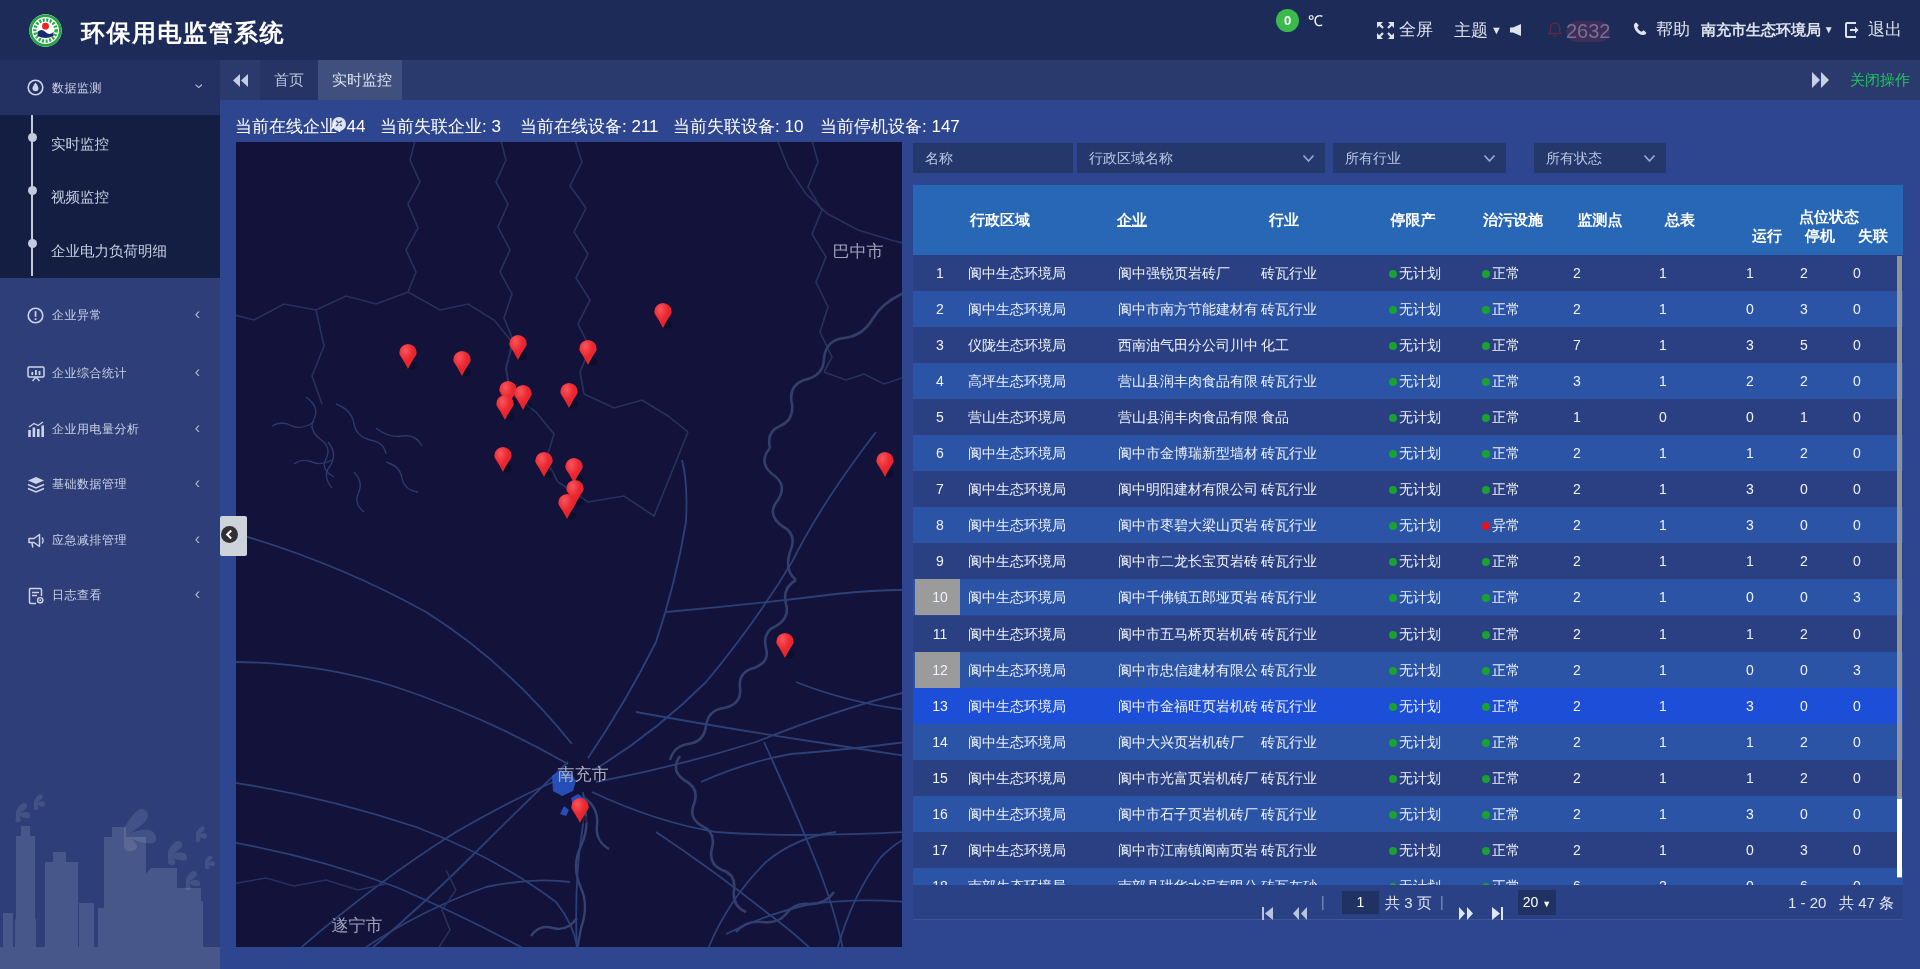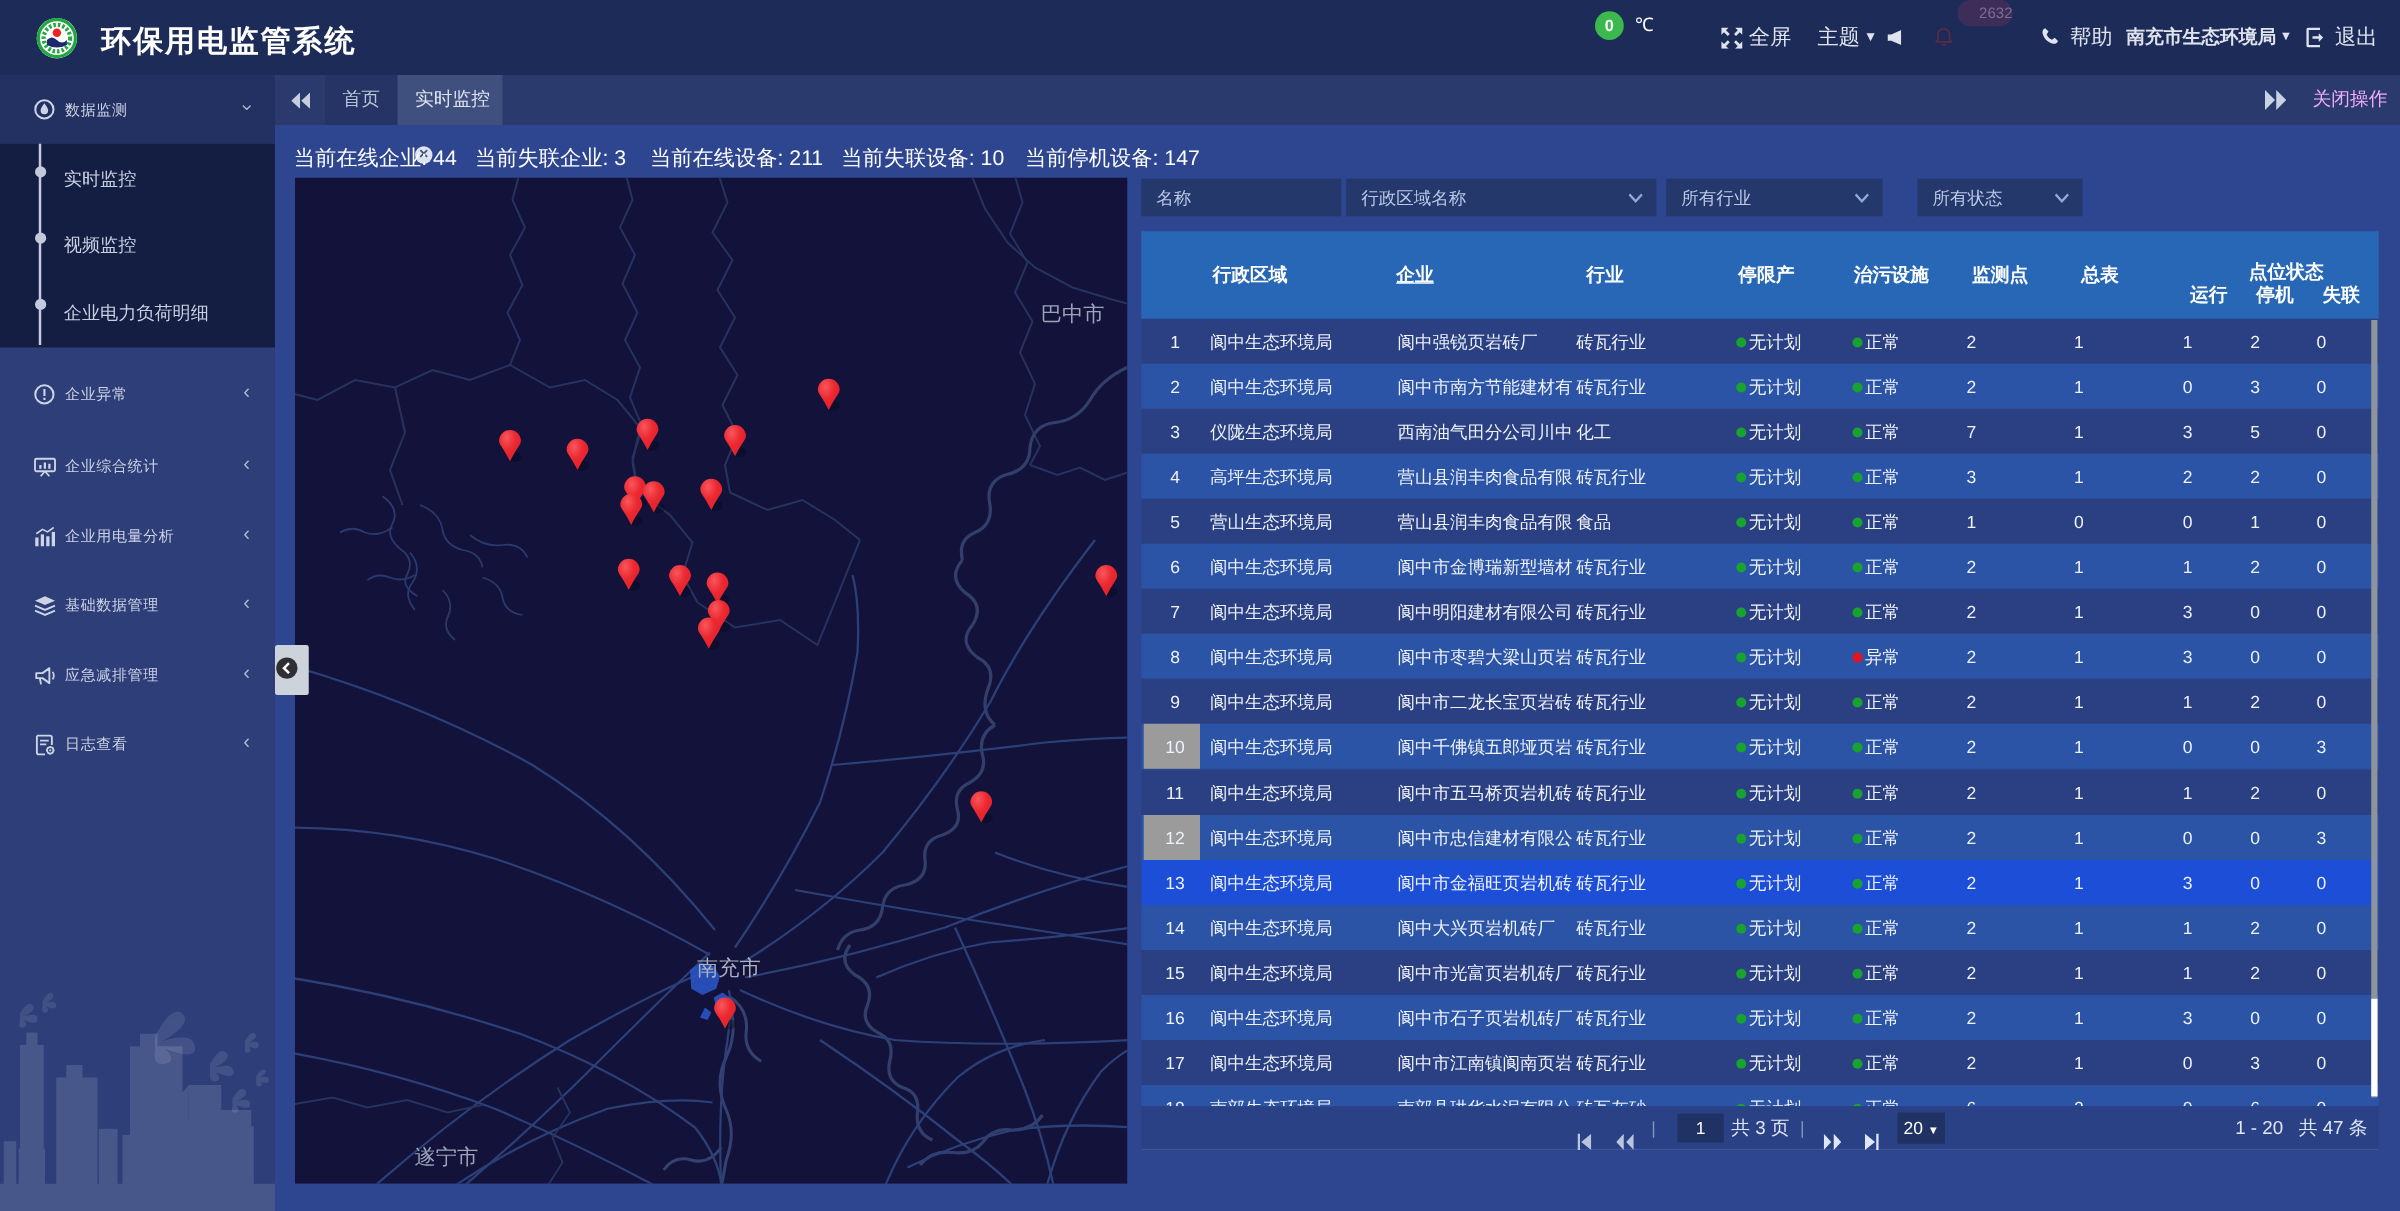--- a/index.html
+++ b/index.html
@@ -65,21 +65,21 @@
       </svg>
   <div class="htx" style="left:1399px">全屏</div>
   <div class="htx" style="left:1454px">主题<span style="font-size:11px;vertical-align:2px">&nbsp;▼</span></div>
   <svg style="position:absolute;left:1510px;top:24px" width="11" height="12" viewBox="0 0 11 12">
         <path d="M11,0 L3,3.5 H0 v5 h3 L11,12 Z" fill="#dfe3ee"></path>
       </svg>
   <svg style="position:absolute;left:1548px;top:22px" width="14" height="15" viewBox="0 0 14 15">
         <path d="M7,1 a4.6,4.6 0 0 1 4.6,4.6 v3.8 l1.4,2.1 H1 l1.4,-2.1 V5.6 A4.6,4.6 0 0 1 7,1 Z" fill="none" stroke="#5c2a42" stroke-width="1.4"></path>
         <path d="M5.4,13 a1.7,1.7 0 0 0 3.2,0" fill="none" stroke="#5c2a42" stroke-width="1.4"></path>
       </svg>
-  <div style="position:absolute;left:1566px;top:0;width:44px;height:21px;border-radius:11px;background:rgba(186,48,94,0.22);color:rgba(196,206,235,0.42);font-size:12px;text-align:right;line-height:21px">2632</div>
+  <div style="position:absolute;left:1566px;top:21px;width:44px;height:21px;border-radius:11px;background:rgba(186,48,94,0.22);color:rgba(196,206,235,0.42);font-size:20px;text-align:right;line-height:21px">2632</div>
   <svg style="position:absolute;left:1633px;top:22px" width="16" height="16" viewBox="0 0 16 16">
         <path d="M3.2,0.6 l2.6,2.6 -1.5,2.3 c0.9,2 2.3,3.4 4.2,4.2 l2.3,-1.5 2.6,2.6 c-0.6,1.6 -2,2.6 -3.8,2.2 C5.2,12.1 1.9,8.8 1,4.4 0.7,2.6 1.6,1.2 3.2,0.6 Z" fill="#dfe3ee"></path>
       </svg>
   <div class="htx" style="left:1656px">帮助</div>
   <div class="htx" style="left:1701px;font-weight:bold;font-size:15px">南充市生态环境局<span style="font-size:10px;font-weight:normal;vertical-align:2px">&nbsp;▼</span></div>
   <svg style="position:absolute;left:1845px;top:22px" width="17" height="16" viewBox="0 0 17 16">
         <path d="M11,0 H2 a2,2 0 0 0 -2,2 v12 a2,2 0 0 0 2,2 h9 v-2 H2 V2 h9 Z" fill="#dfe3ee"></path>
         <path d="M10,4.5 L13.5,8 10,11.5 V9 H5 V7 h5 Z" fill="#dfe3ee"></path>
       </svg>
   <div class="htx" style="left:1868px">退出</div>
@@ -204,21 +204,21 @@
         </g>
       </svg>
   <div class="tab1">首页</div>
   <div class="tab2">实时监控&nbsp;<span style="display:inline-block;width:14px;height:14px;border-radius:7px;background:#dde3f0;color:#3f4f7e;font-size:10px;font-weight:bold;text-align:center;line-height:14px;vertical-align:-2px">✕</span></div>
   <svg style="position:absolute;left:1592px;top:12px" width="17" height="16" viewBox="0 0 17 16">
         <g fill="#c9d1e4">
           <path d="M0,0 v16 L8,8 Z"></path>
           <path d="M9,0 v16 L17,8 Z"></path>
         </g>
       </svg>
-  <div style="position:absolute;left:1630px;top:0;height:40px;line-height:40px;color:#f0abfc;font-size:15px">关闭操作</div>
+  <div style="position:absolute;left:1630px;top:0;height:40px;line-height:40px;color:#22c55e;font-size:15px">关闭操作</div>
 </div>
 
 <div class="stat" style="left:235px">当前在线企业: 44</div>
 <div class="stat" style="left:380px">当前失联企业: 3</div>
 <div class="stat" style="left:520px">当前在线设备: 211</div>
 <div class="stat" style="left:673px">当前失联设备: 10</div>
 <div class="stat" style="left:820px">当前停机设备: 147</div>
 
 <div style="position:absolute;left:236px;top:142px;width:666px;height:805px"><svg id="map" width="666" height="805" viewBox="0 0 666 805">
 <defs>

